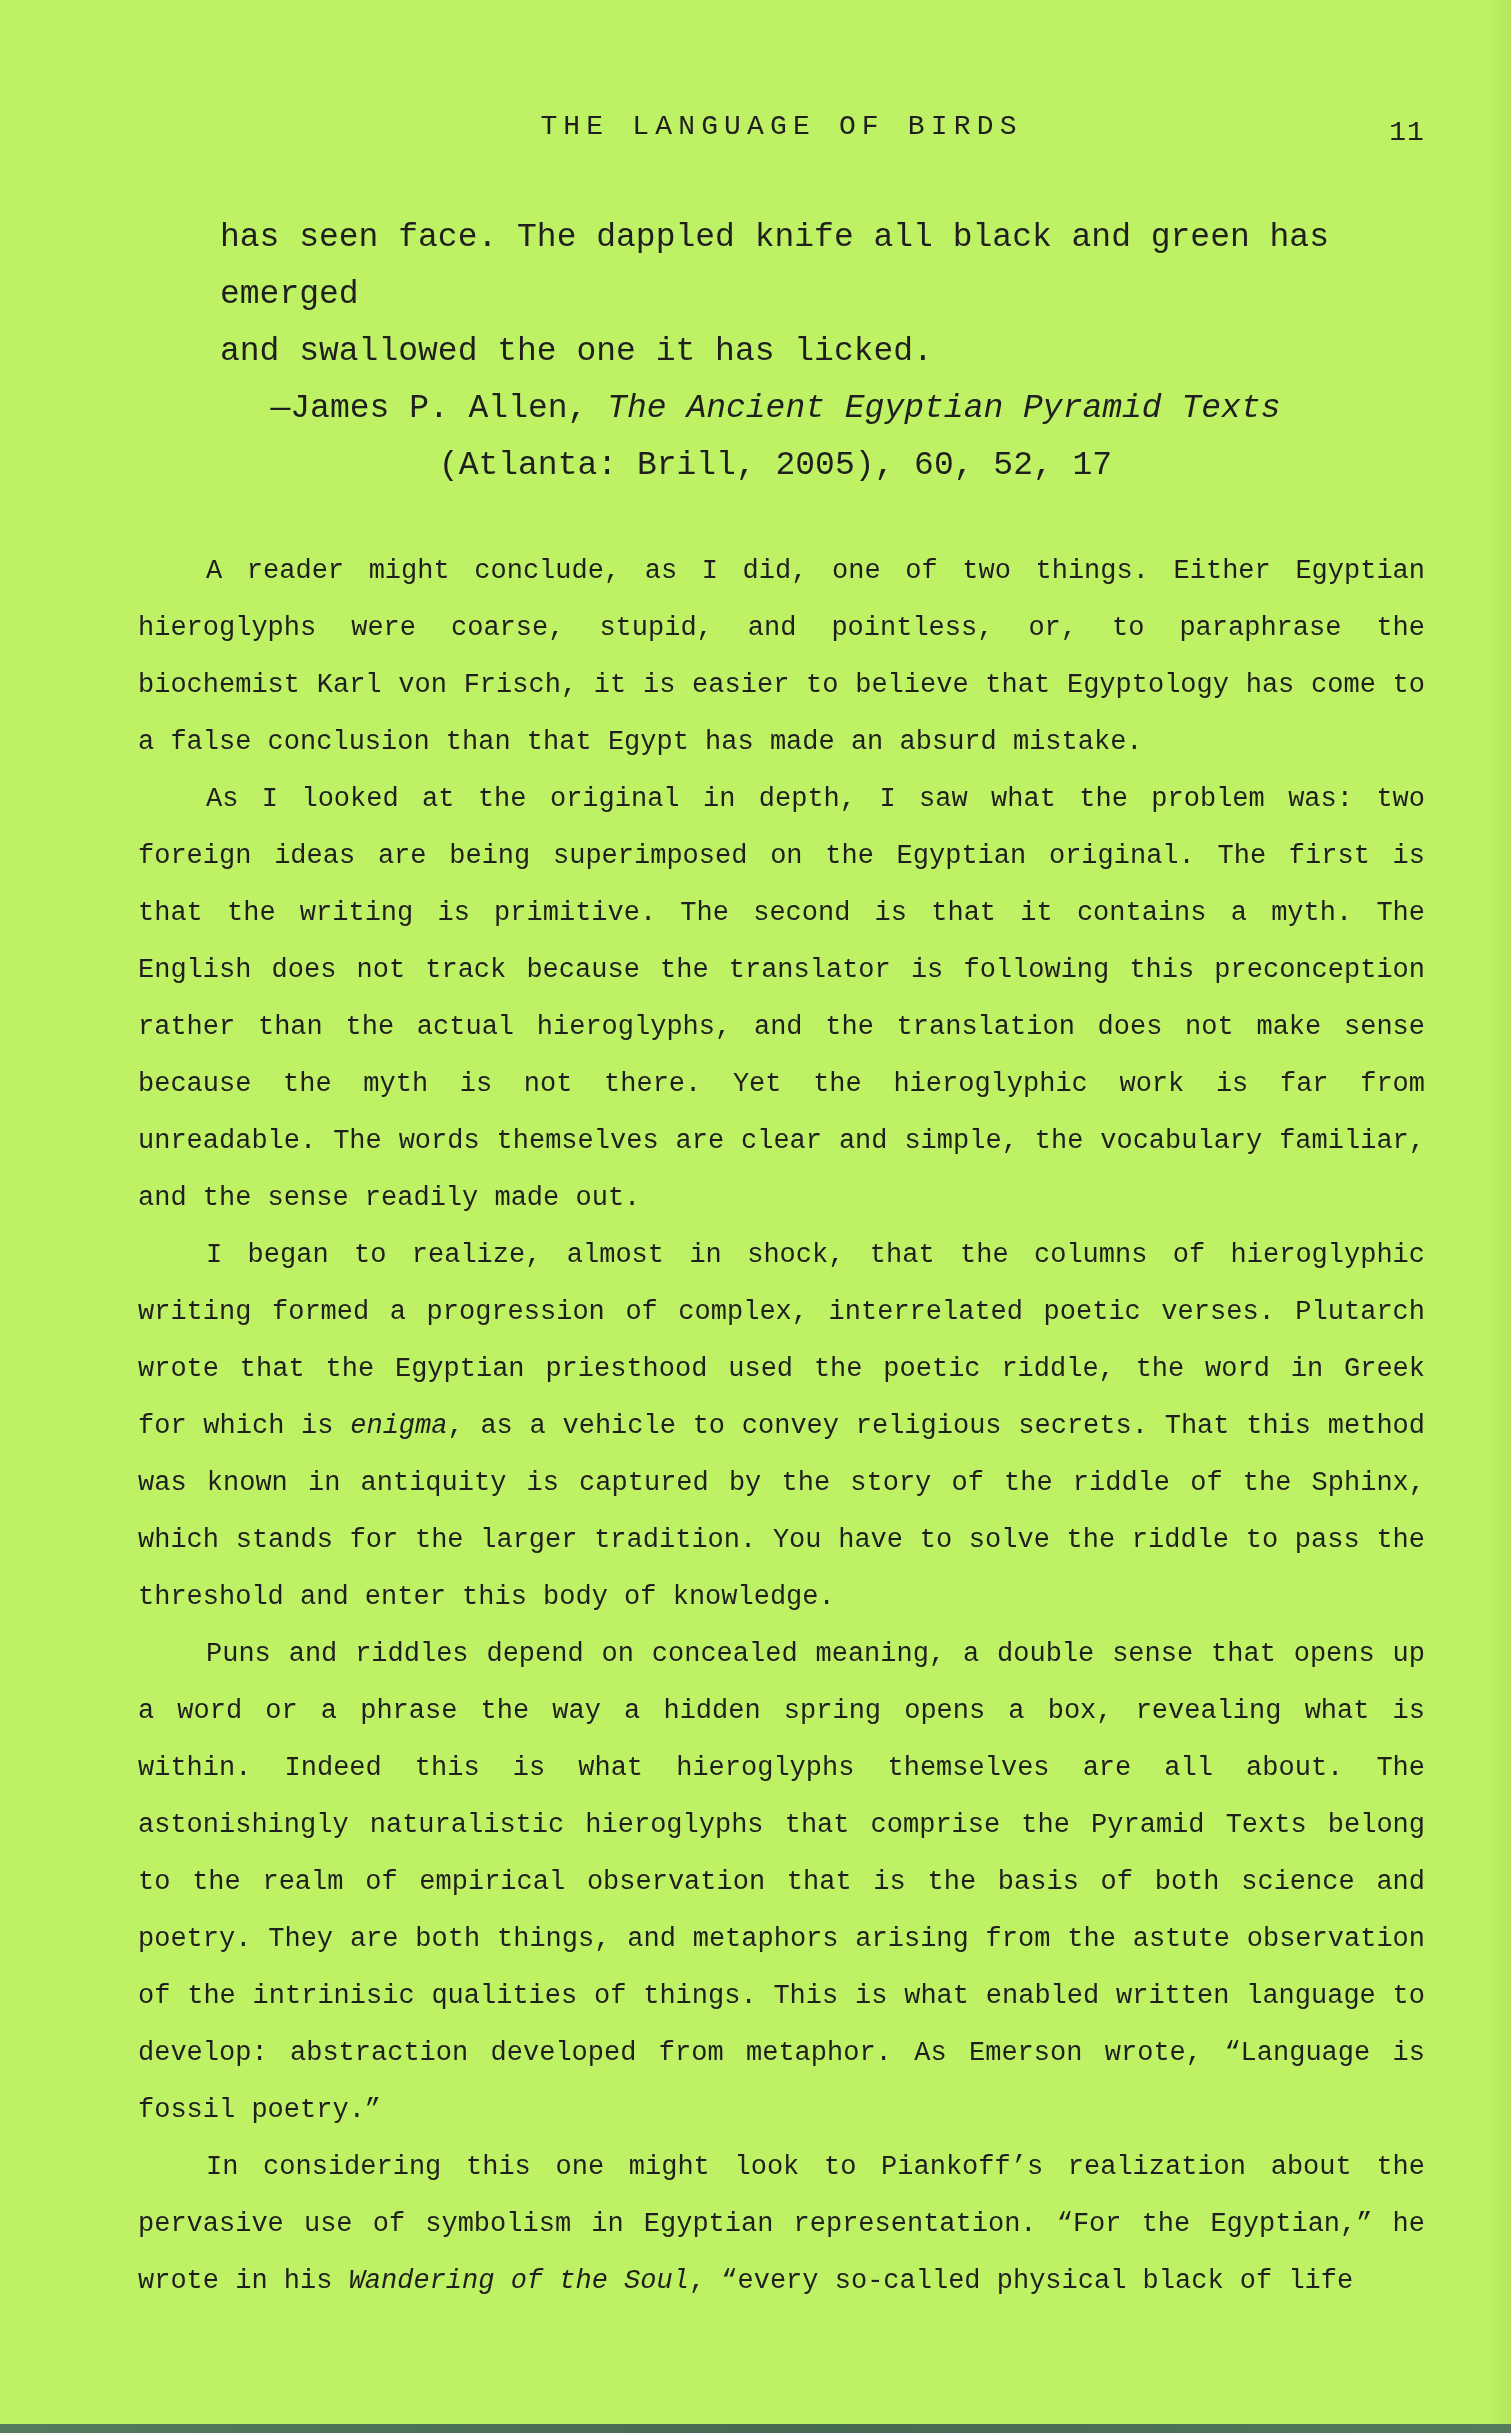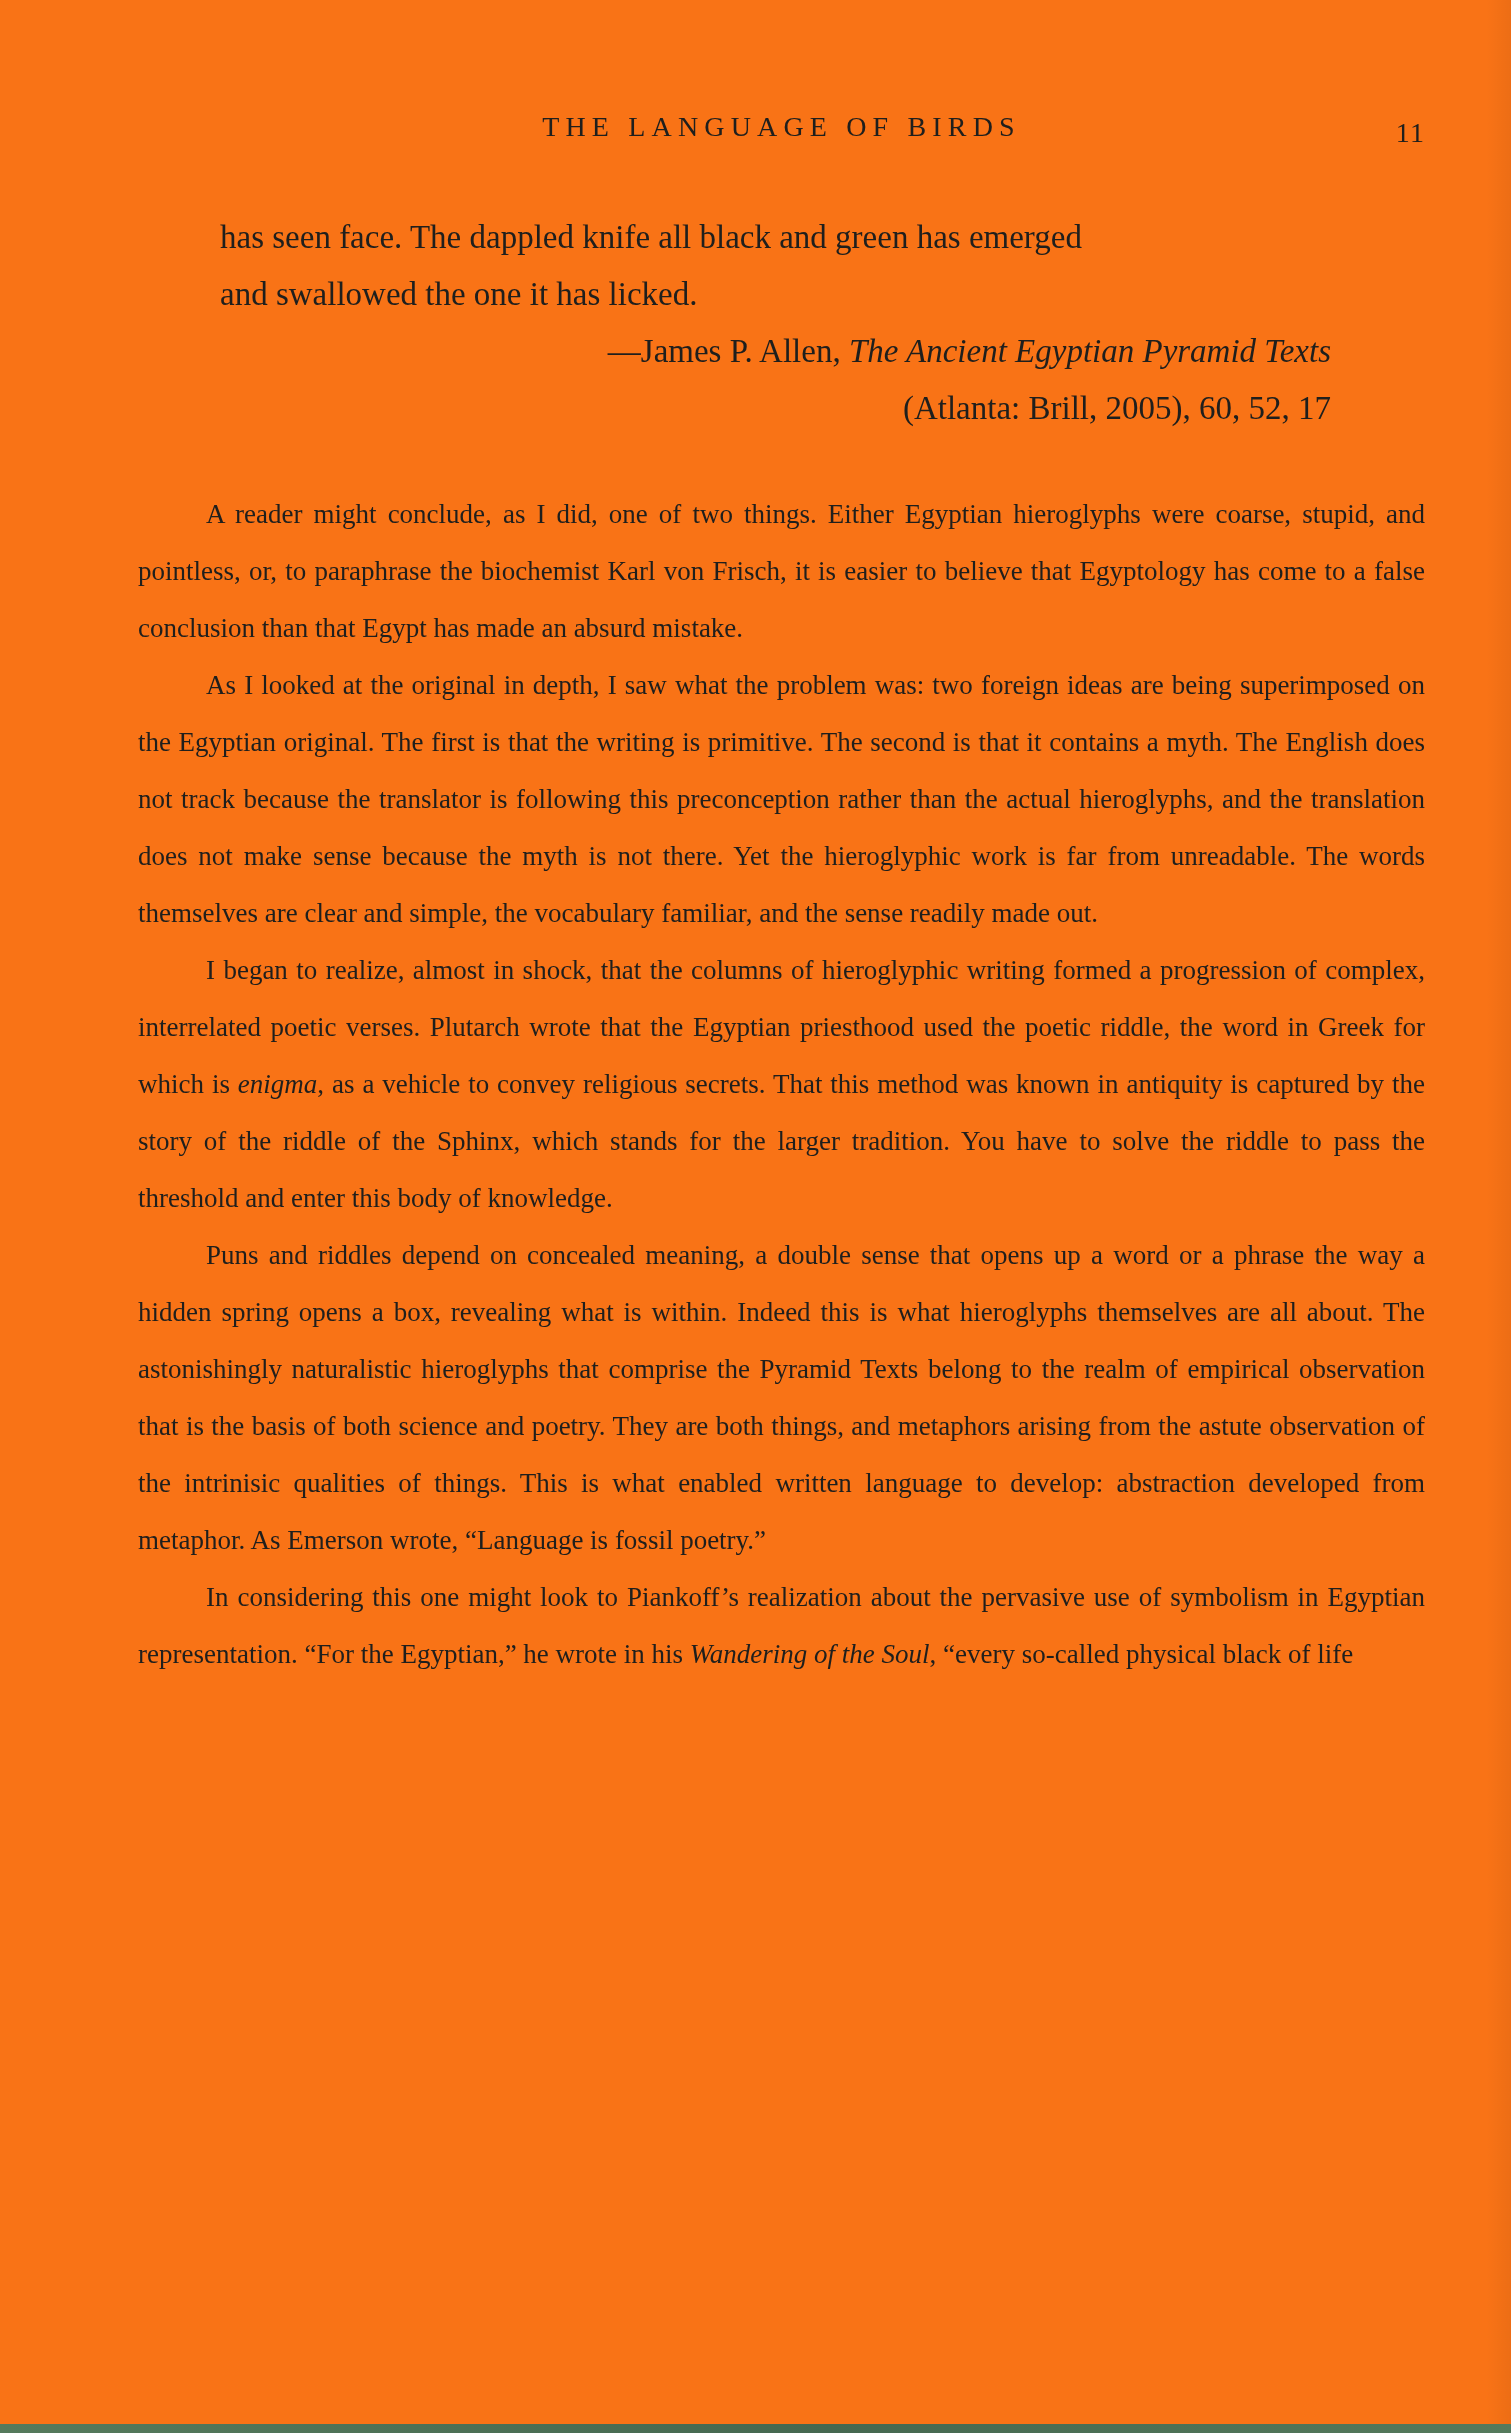--- a/index.html
+++ b/index.html
@@ -6,23 +6,23 @@
   html, body {
     margin: 0;
     padding: 0;
     background: #e9e9e7;
   }
   .page {
     position: relative;
     width: 1511px;
     height: 2433px;
     margin: 0 auto;
-    background: #f97316;
+    background: #bef264;
     color: #1f1f1d;
-    font-family: Liberation Serif, serif;
+    font-family: Liberation Mono, monospace;
     overflow: hidden;
   }
   .content {
     position: absolute;
     left: 138px;
     top: 106px;
     width: 1287px;
   }
   .running-head {
     position: relative;
@@ -47,21 +47,21 @@
     margin: 61px 0 0 82px;
     width: 1111px;
     font-size: 33px;
     line-height: 57px;
   }
   .epigraph-line {
     text-align: left;
   }
   .epigraph-attribution,
   .epigraph-citation {
-    text-align: right;
+    text-align: center;
     margin: 0;
   }
   .body-text {
     margin-top: 49px;
     font-size: 27px;
     line-height: 57px;
     text-align: justify;
   }
   .para {
     margin: 0;

